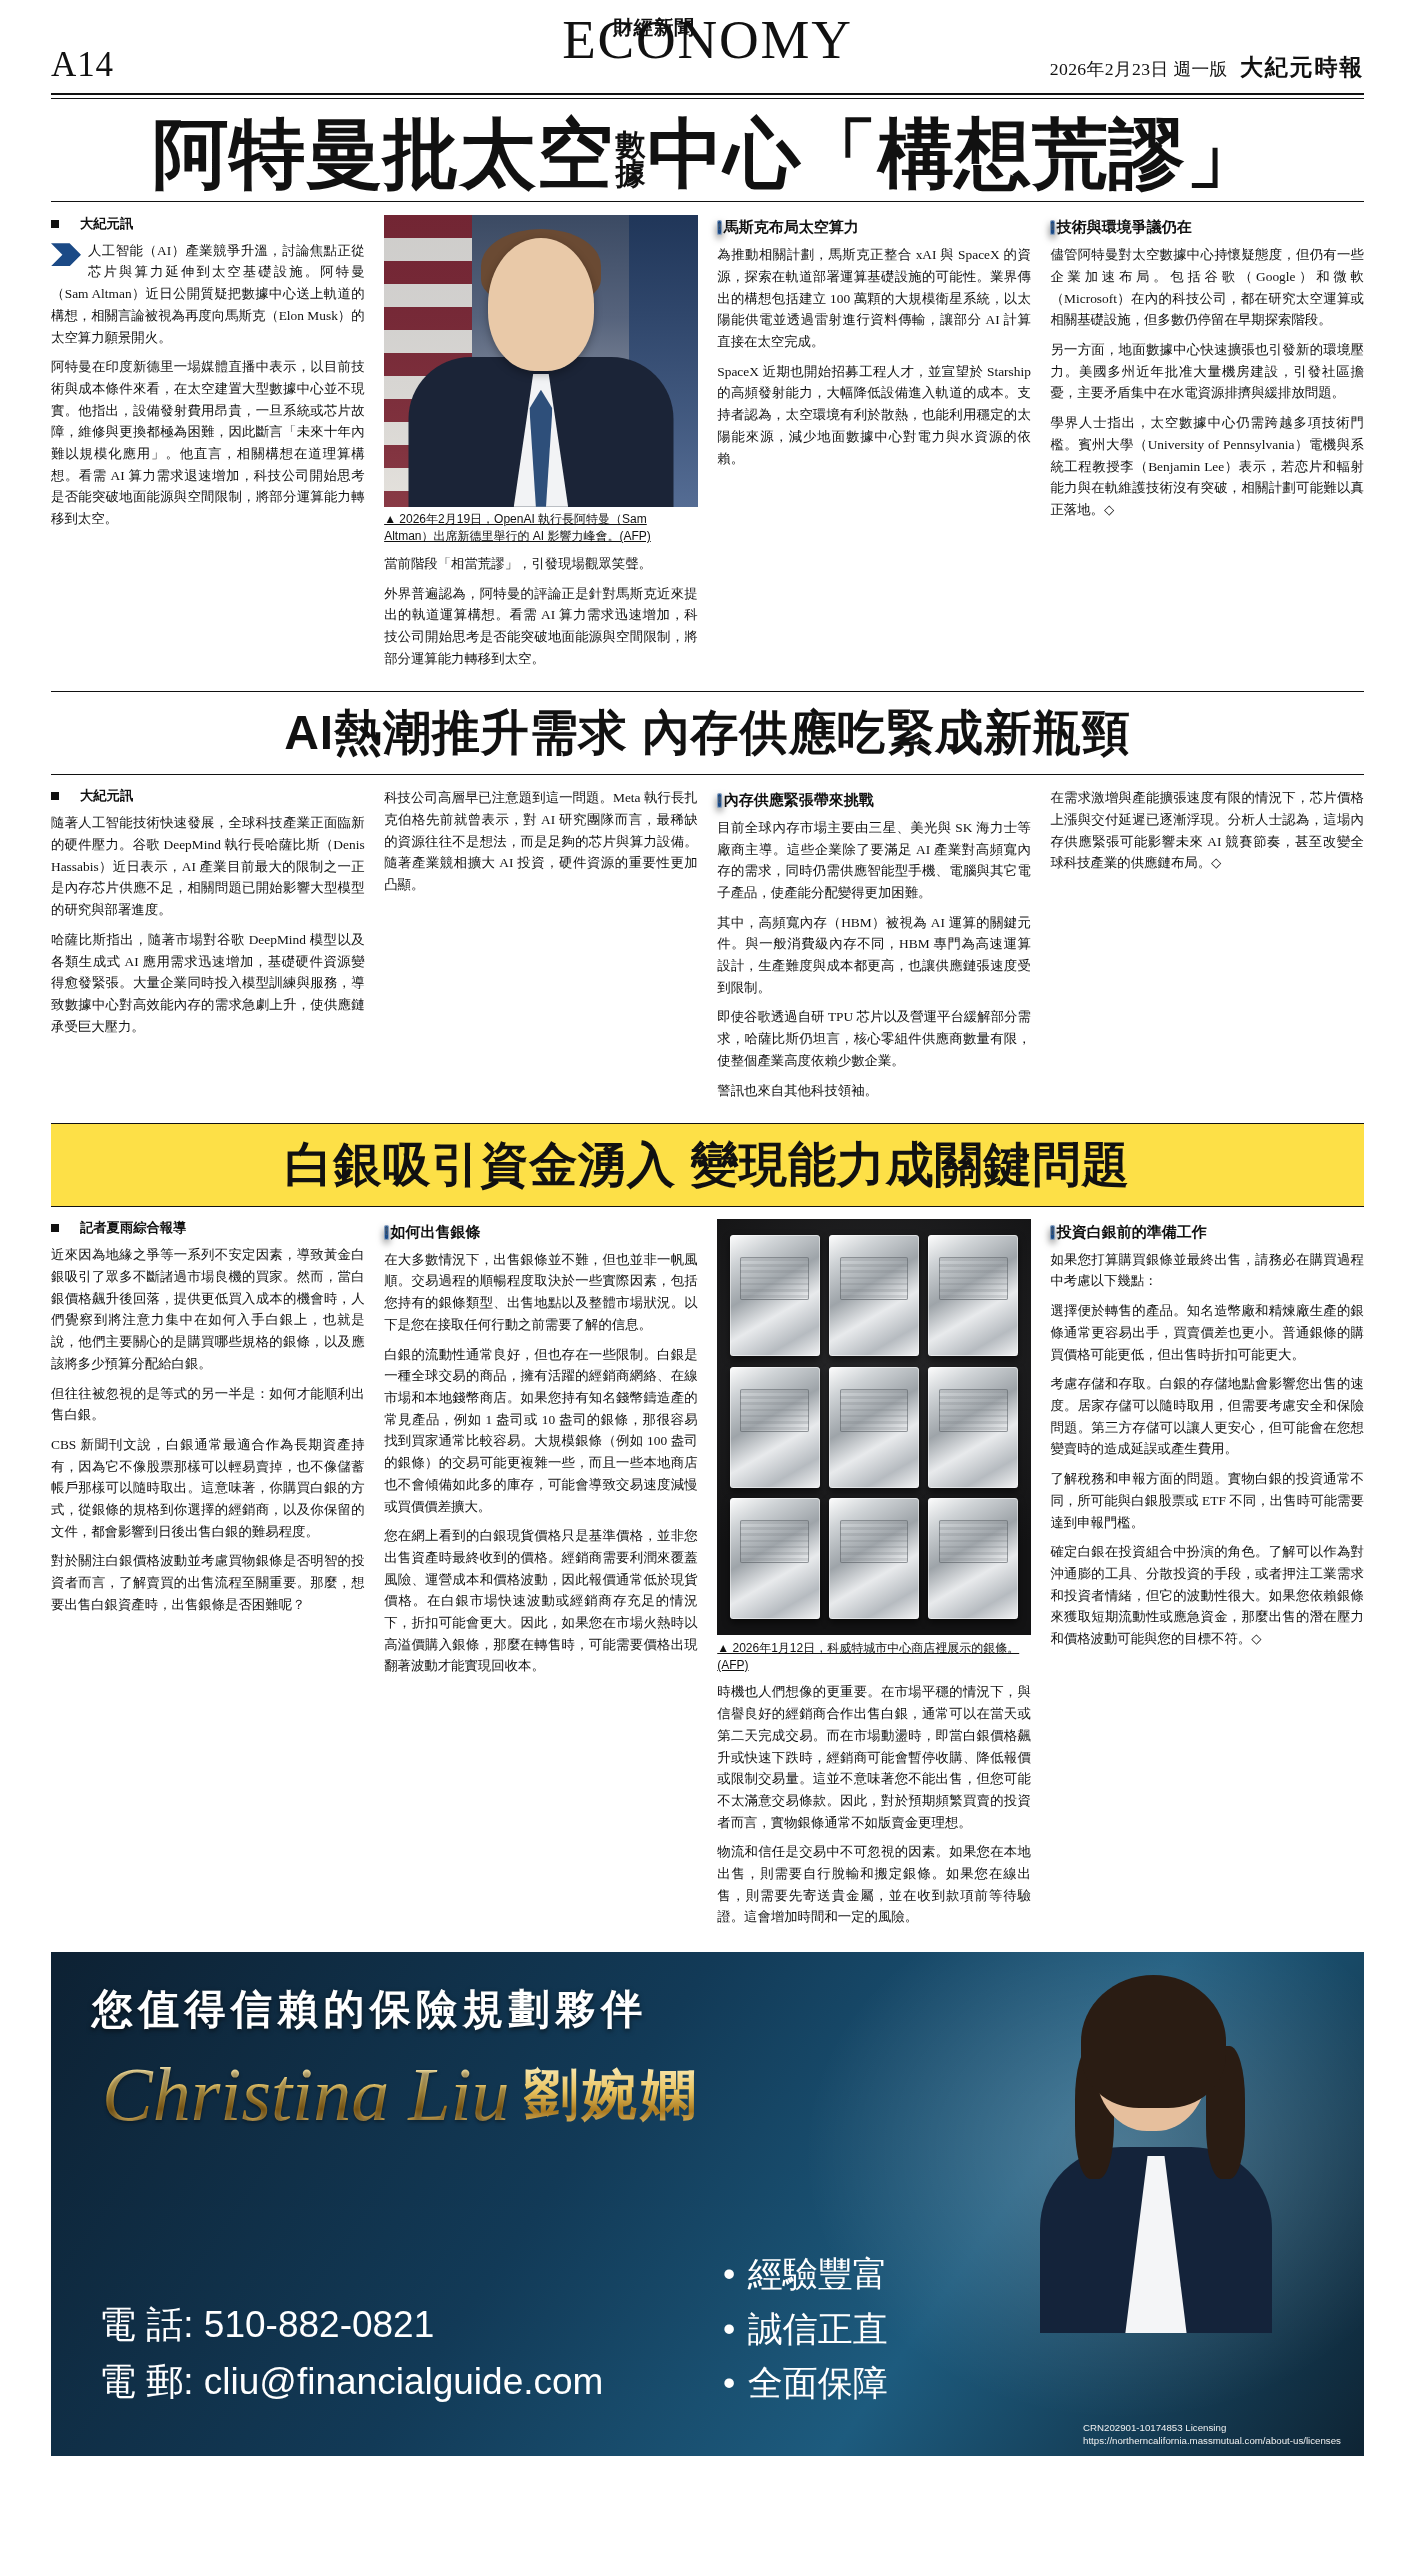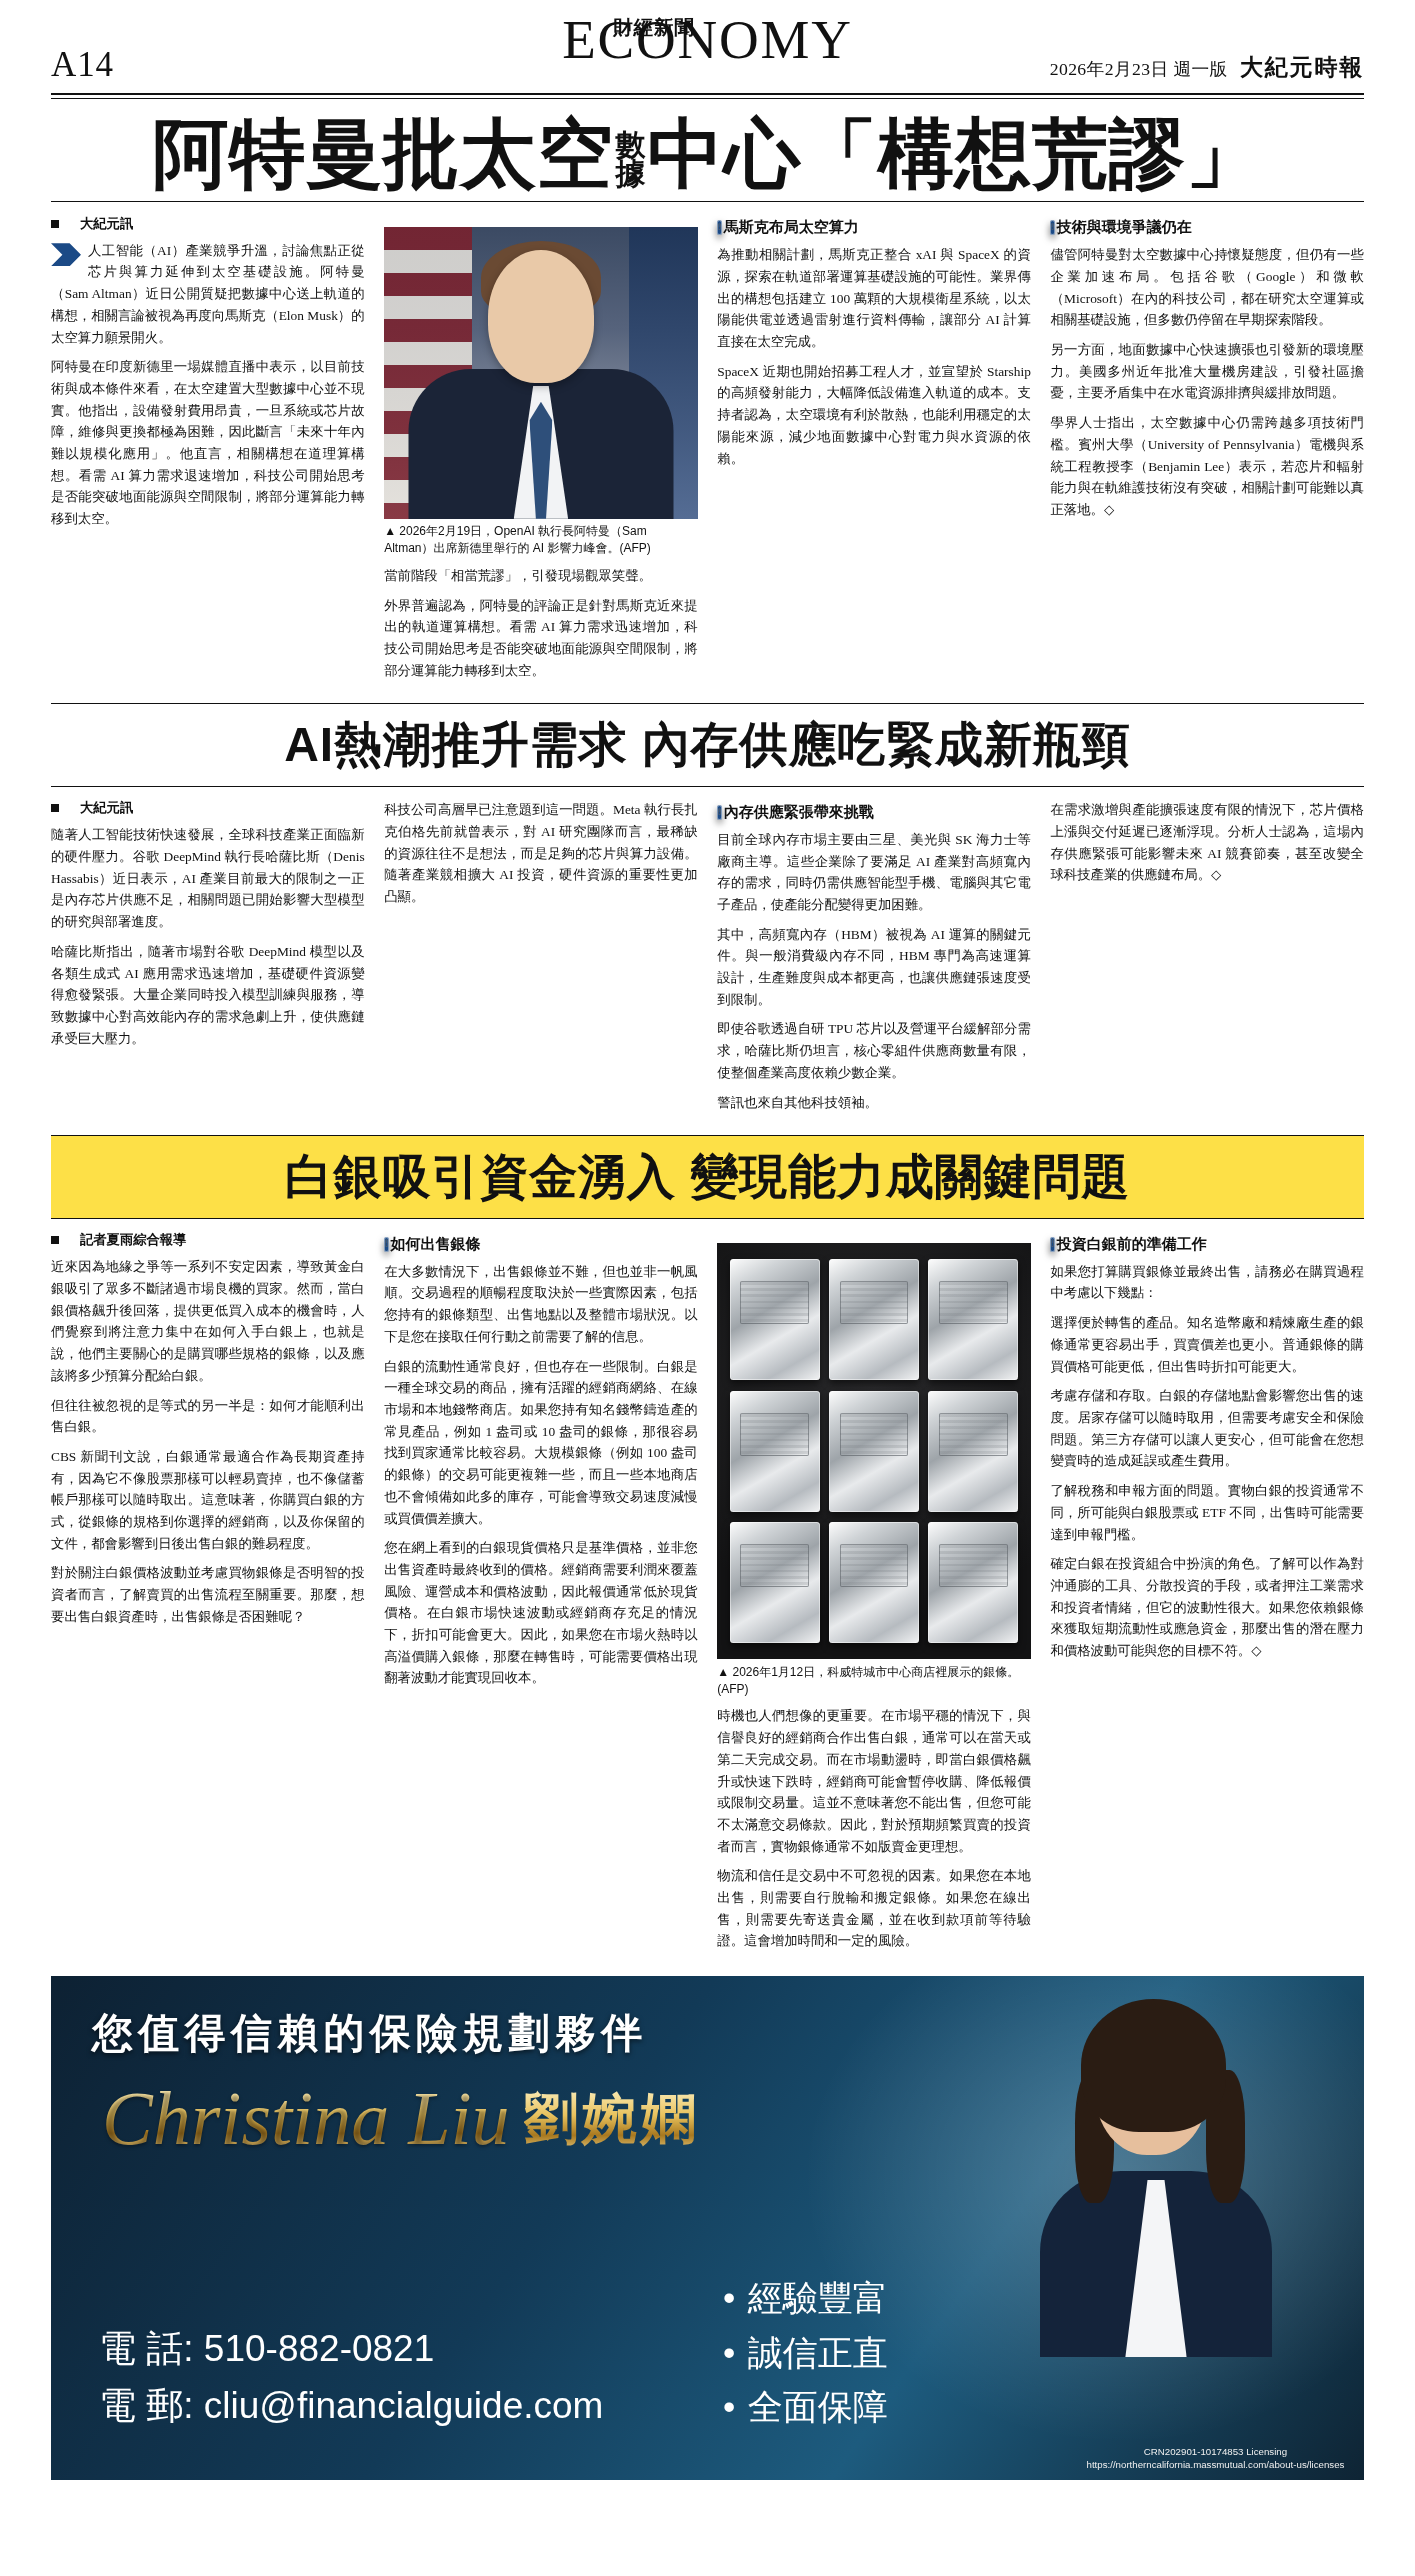--- a/index.html
+++ b/index.html
@@ -125,21 +125,21 @@
     text-justify:inter-ideograph;
   }
   .dropcap-p{position:relative;}
   .dropcap-p .arrow{
     float:left;
     width:30px;height:23px;
     margin:3.5px 7px 0 0;
     background:#1b4a86;
     clip-path:polygon(0 0,62% 0,100% 50%,62% 100%,0 100%,38% 50%);
   }
-  .figure{margin:12px 0 7px;}
+  .figure{margin:0 0 7px;text-decoration:underline;}
   .caption{
     font-size:12px;
     line-height:1.45;
     margin-top:4.4px;
     font-family:"Liberation Sans",sans-serif;
   }
 
   
   .photo1{
     width:100%;
@@ -258,21 +258,21 @@
     position:absolute;right:62px;top:8.8px;width:292px;height:372px;
   }
   .ad-person .p-head{position:absolute;left:85px;top:32px;width:113px;height:138px;border-radius:50% 50% 46% 46%;background:#e6bf9d;}
   .ad-person .p-hair{position:absolute;left:71px;top:14px;width:145px;height:133px;border-radius:50% 50% 40% 40%;background:#2a1c13;}
   .ad-person .p-hair2{position:absolute;left:65px;top:85px;width:39px;height:133px;border-radius:40%;background:#2a1c13;}
   .ad-person .p-hair3{position:absolute;right:57px;top:85px;width:39px;height:133px;border-radius:40%;background:#2a1c13;}
   .ad-person .p-body{position:absolute;left:30px;bottom:0;width:232px;height:186px;background:#14233a;border-radius:81px 81px 0 0;}
   .ad-person .p-shirt{position:absolute;left:50%;bottom:0;transform:translateX(-50%);width:85px;height:177px;background:#f4f5f7;clip-path:polygon(40% 0,60% 0,86% 100%,14% 100%);}
   .ad-legal{
     position:absolute;right:16px;bottom:8.8px;
-    width:265px;text-align:center;
+    width:265px;text-align:left;
     font-size:9.7px;line-height:1.35;
     font-family:"Liberation Sans",sans-serif;
     color:#f0f0f0;
   }
 </style>
 </head>
 <body>
 
 <div class="page">
 

